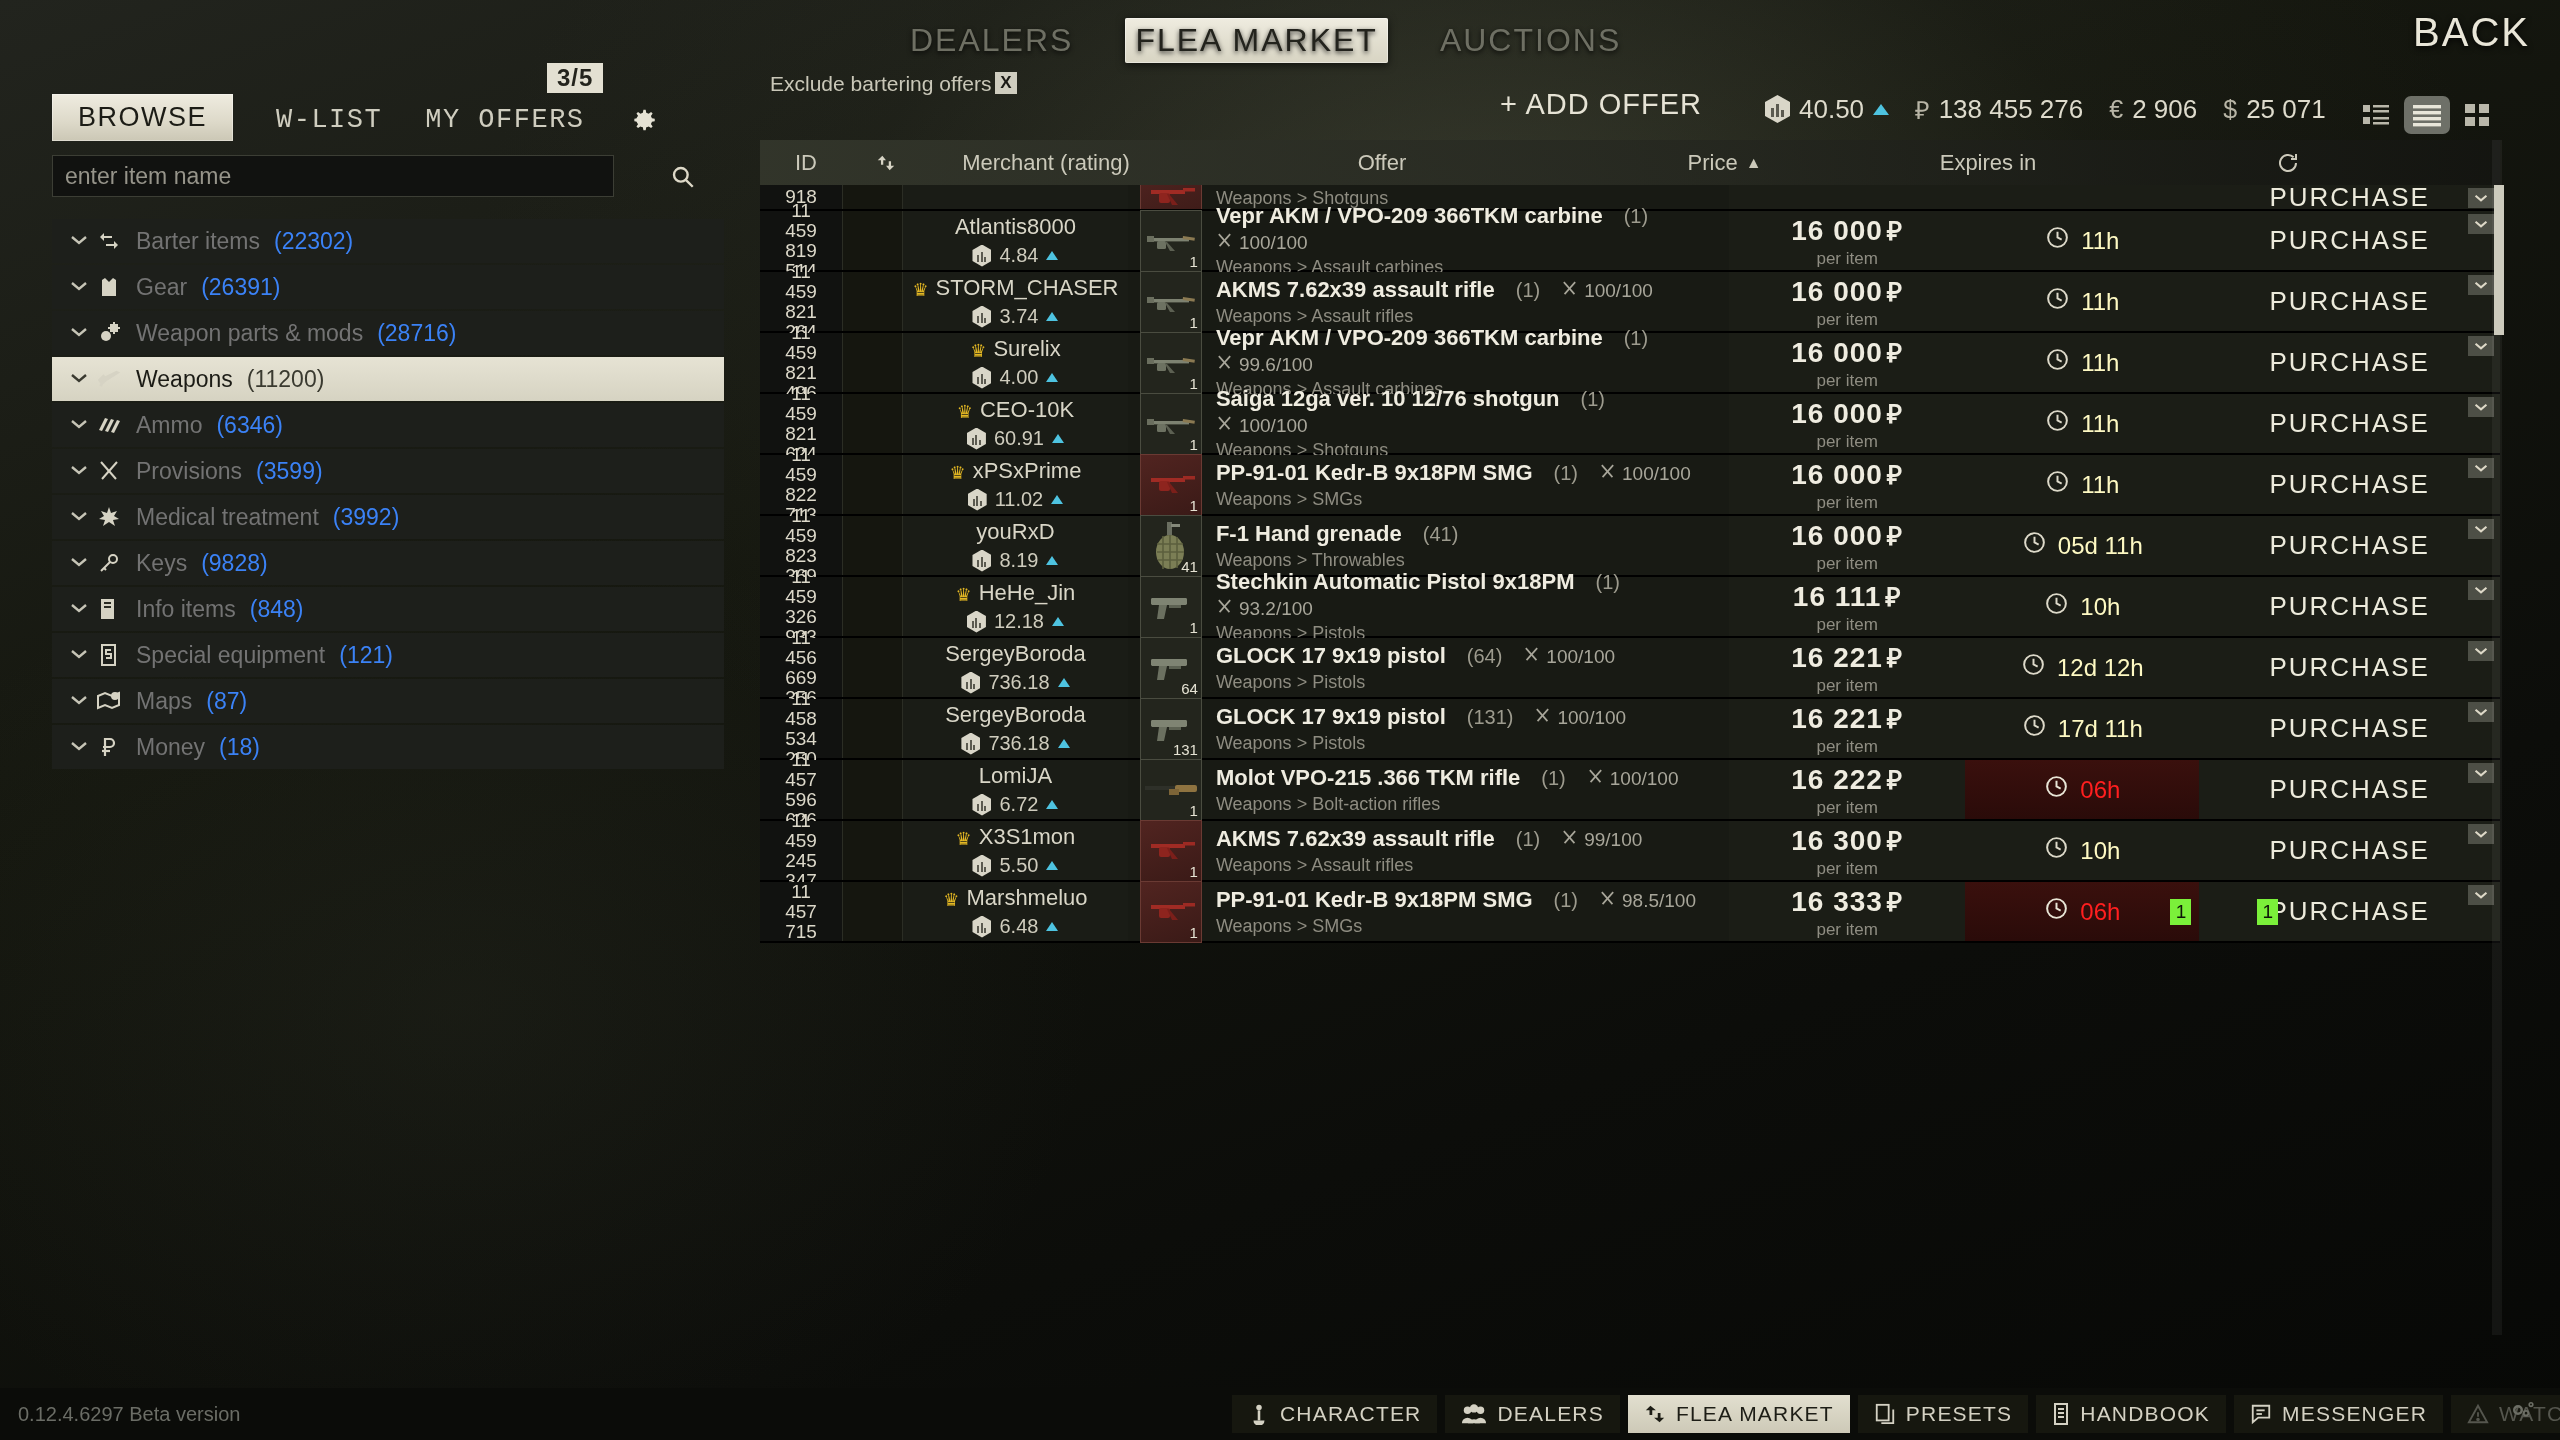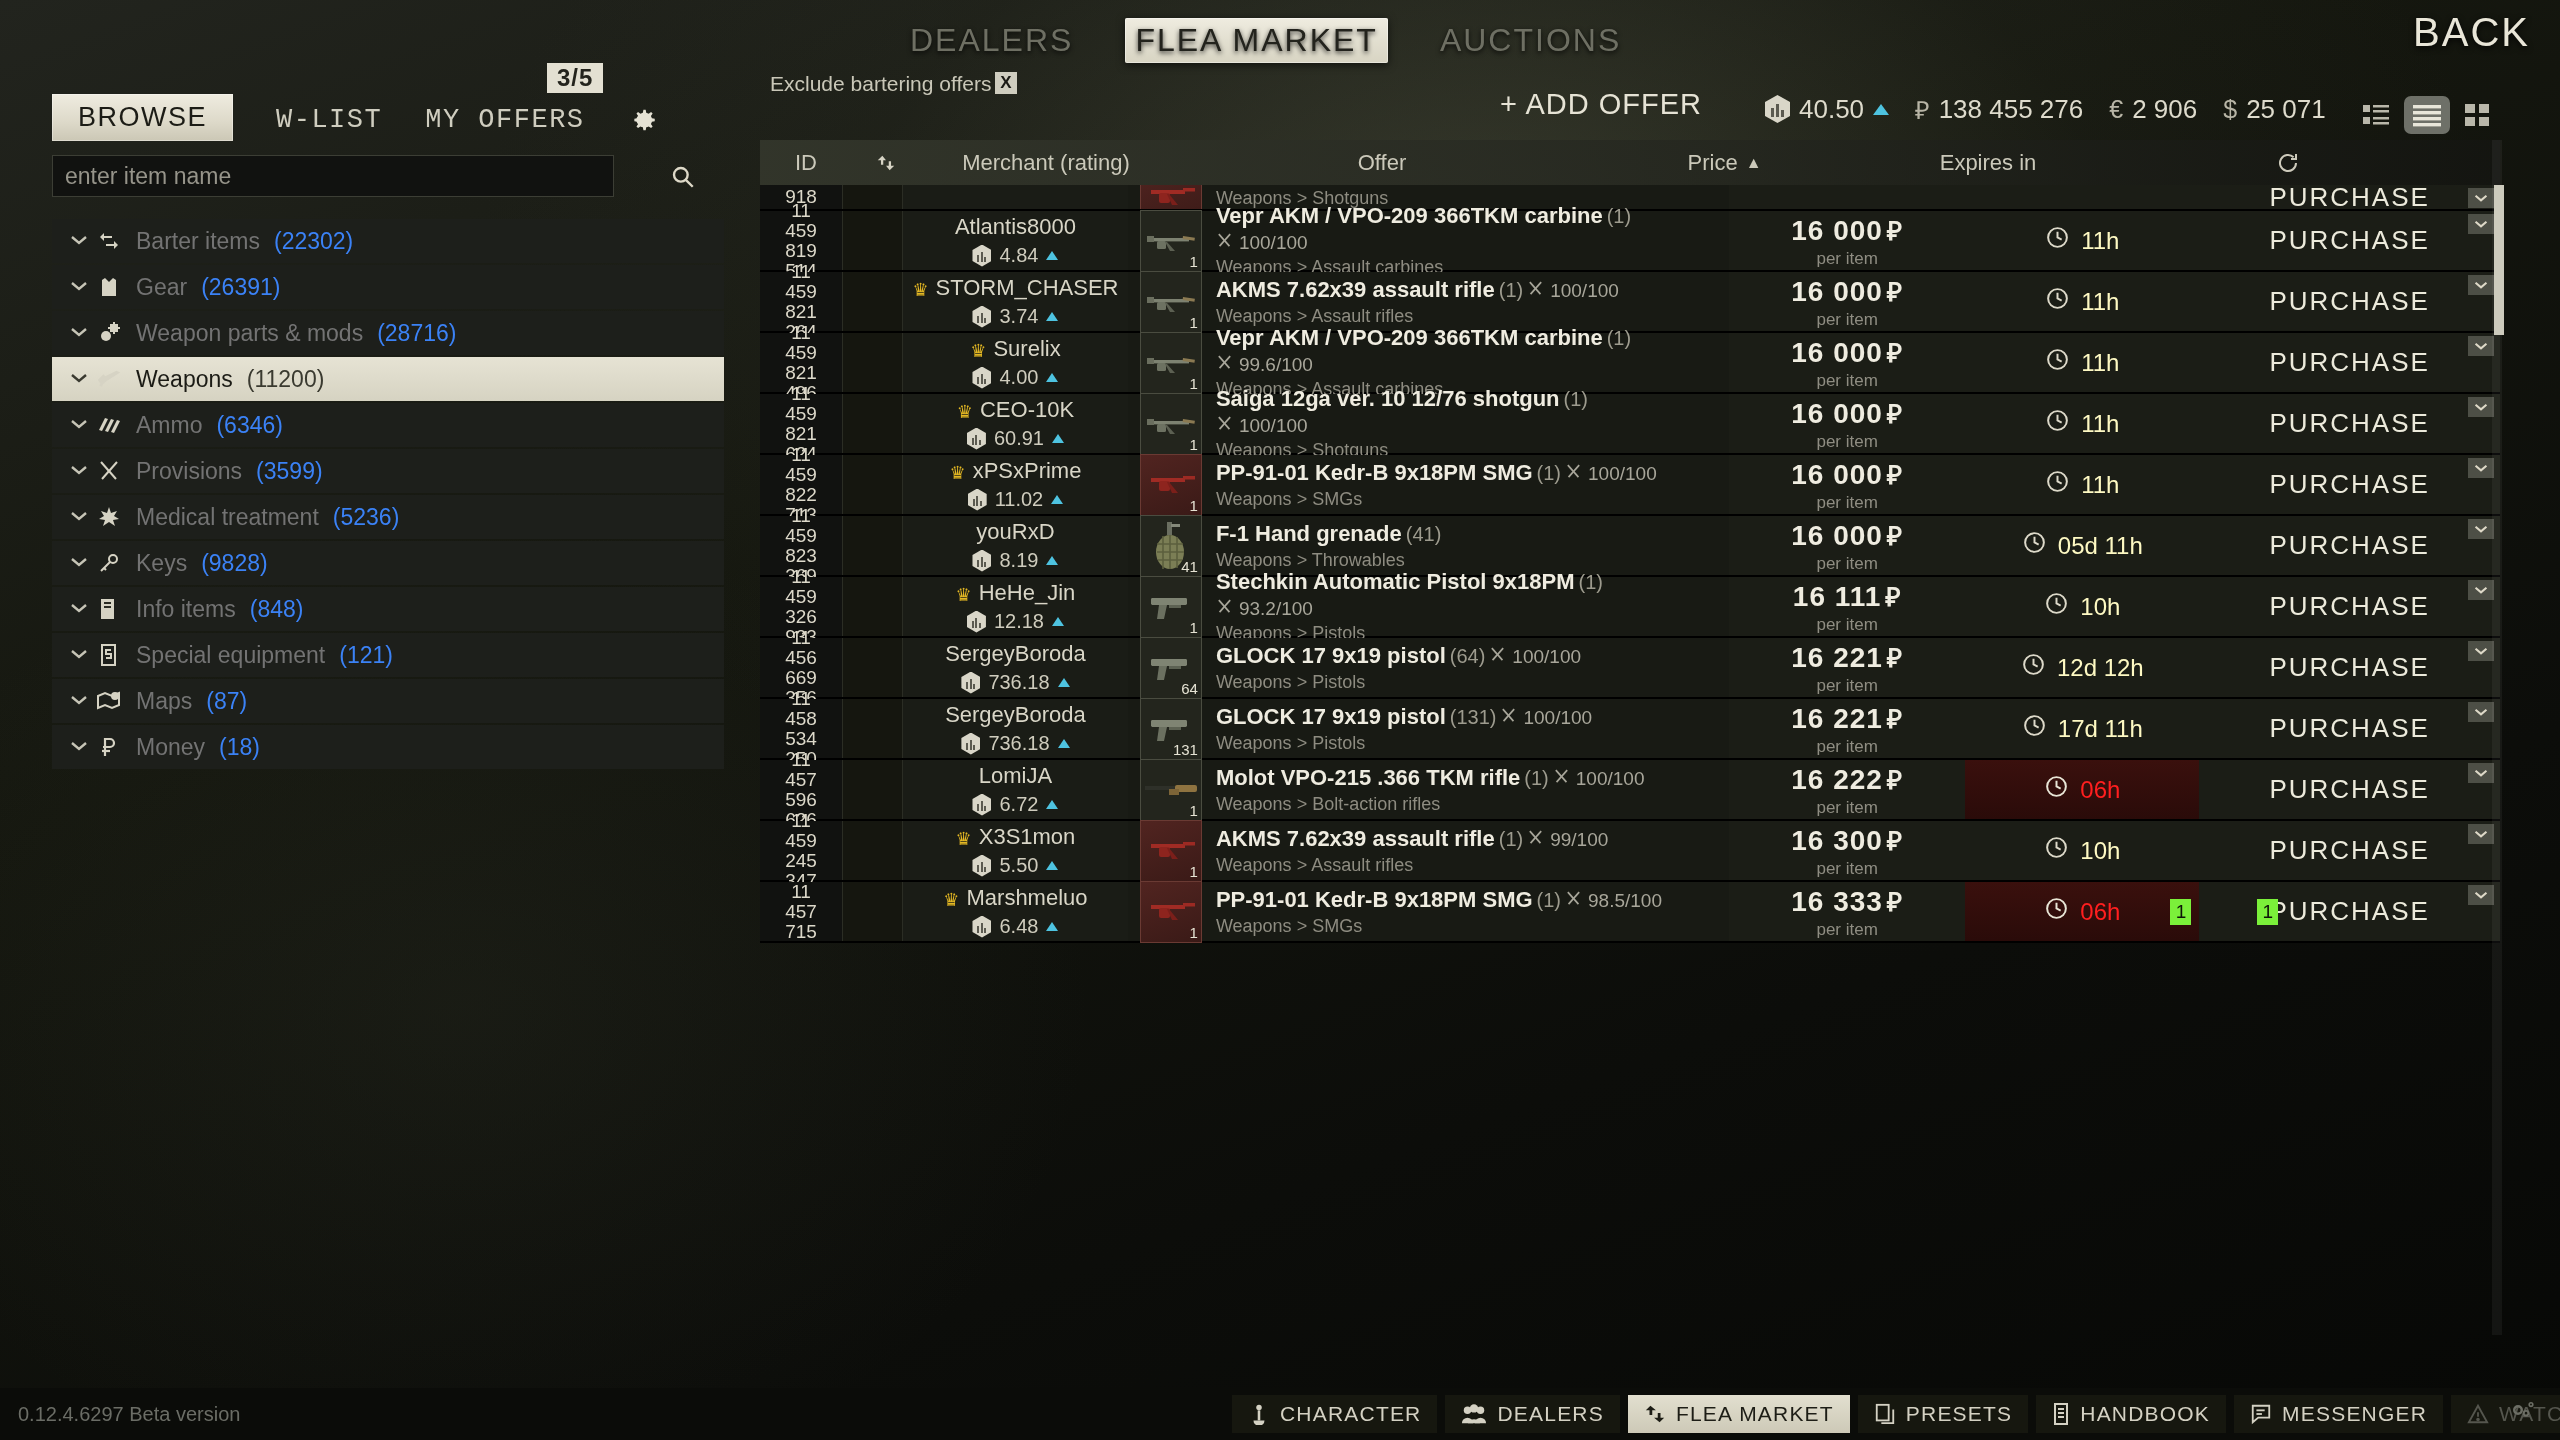--- a/index.html
+++ b/index.html
@@ -163,21 +163,21 @@
   .tri-s { width:0;height:0;border-left:6px solid transparent;border-right:6px solid transparent;border-bottom:9px solid #4ec3e0; }
 
   .c-off { width:672px; background:#181a14; padding-left:12px; gap:14px; }
   .thumb {
     width:62px; height:62px; border:1px solid #4a4c40; position:relative; flex:0 0 auto;
     background:#23251d; display:flex; align-items:center; justify-content:center; overflow:hidden;
   }
   .thumb.red { background:linear-gradient(160deg,#512420 0%,#3a1a17 100%); border-color:#6a3a33; }
   .thumb .qty { position:absolute; right:3px; bottom:1px; font-size:15px; color:#e6e3d4; font-weight:400; }
   .off-txt { display:flex; flex-direction:column; gap:3px; min-width:0; }
-  .off-l1 { display:flex; align-items:baseline; gap:4px; white-space:nowrap; }
+  .off-l1 { display:flex; align-items:baseline; gap:21px; white-space:nowrap; }
   .off-name { font-size:22px; color:#efece0; font-weight:600; }
   .off-cnt { font-size:20px; color:#9d9b8e; font-weight:300; }
   .off-dur { font-size:19px; color:#a8a69a; font-weight:300; display:flex; align-items:center; gap:6px; }
   .off-cat { font-size:18px; color:#8e8c81; font-weight:300; white-space:nowrap; }
   .dur-block { display:flex; align-items:center; gap:6px; }
 
   .c-pr { width:265px; background:#1b1d16; flex-direction:column; justify-content:center; align-items:center; gap:1px; }
   .pr-main { font-size:28px; color:#efece0; font-weight:600; display:flex; align-items:baseline; gap:4px; letter-spacing:1px; }
   .pr-cur { font-size:26px; }
   .pr-sub { font-size:17px; color:#8f8d82; font-weight:300; }
@@ -400,21 +400,21 @@
         <div class="cat">
           <span class="chev"><svg width="18" height="12" viewBox="0 0 18 12" fill="none" stroke="#c6c4b6" stroke-width="2.4">
               <polyline points="2,3 9,9 16,3"></polyline>
             </svg></span>
           <span class="cicon">
             <svg width="24" height="24" viewBox="0 0 24 24" fill="#d6d3c4">
               <path d="M12 2l2 6 6-2-3 5 5 3-6 1 2 6-6-4-6 4 2-6-6-1 5-3-3-5 6 2z"></path>
             </svg>
           </span>
           <span class="clabel">Medical treatment</span>
-          <span class="clabel ccount">(5236)</span>
+          <span class="clabel ccount">(3992)</span>
         </div>
         <div class="cat">
           <span class="chev"><svg width="18" height="12" viewBox="0 0 18 12" fill="none" stroke="#c6c4b6" stroke-width="2.4">
               <polyline points="2,3 9,9 16,3"></polyline>
             </svg></span>
           <span class="cicon">
             <svg width="24" height="24" viewBox="0 0 24 24" fill="none" stroke="#d6d3c4" stroke-width="2">
               <circle cx="16" cy="8" r="4"></circle>
               <path d="M13 11L4 20"></path>
               <path d="M7 17l2 2"></path>

